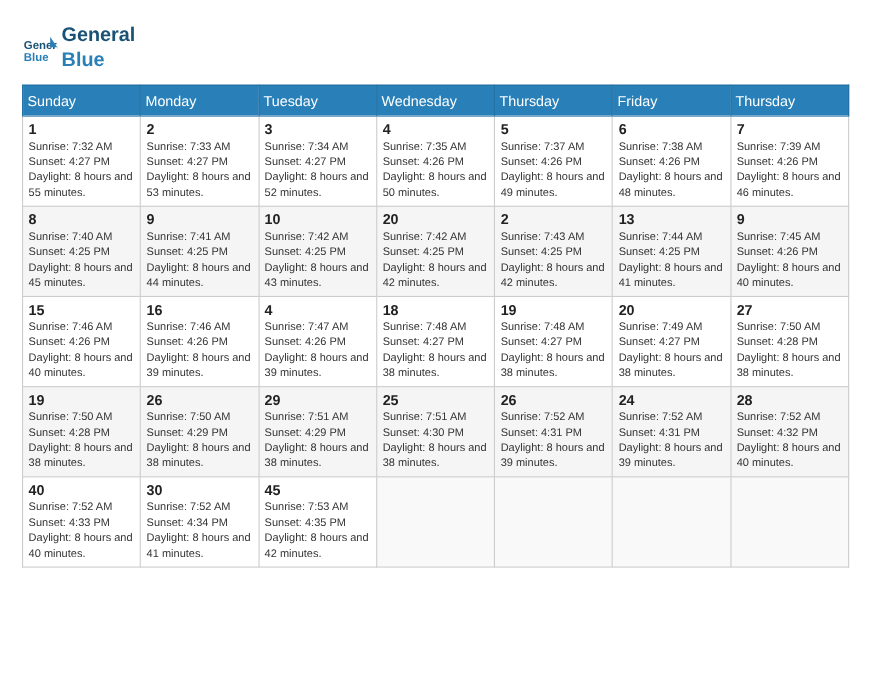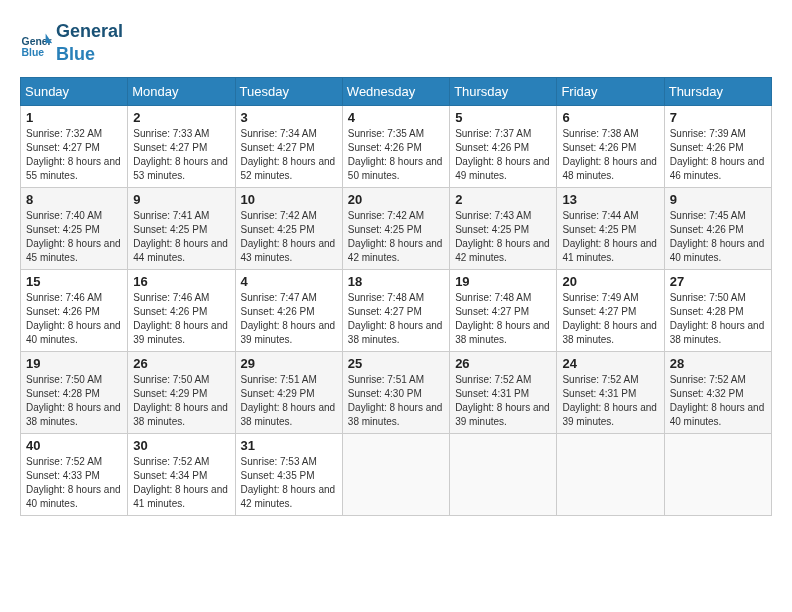--- a/index.html
+++ b/index.html
@@ -236,21 +236,21 @@
       <tr>
         <td>
           <span class="day-num">40</span>
           <div class="day-info">Sunrise: 7:52 AM<br>Sunset: 4:33 PM<br>Daylight: 8 hours and 40 minutes.</div>
         </td>
         <td>
           <span class="day-num">30</span>
           <div class="day-info">Sunrise: 7:52 AM<br>Sunset: 4:34 PM<br>Daylight: 8 hours and 41 minutes.</div>
         </td>
         <td>
-          <span class="day-num">31</span>
+          <span class="day-num">45</span>
           <div class="day-info">Sunrise: 7:53 AM<br>Sunset: 4:35 PM<br>Daylight: 8 hours and 42 minutes.</div>
         </td>
         <td class="empty-cell"></td>
         <td class="empty-cell"></td>
         <td class="empty-cell"></td>
         <td class="empty-cell"></td>
       </tr>
     </tbody>
 </table>
 

